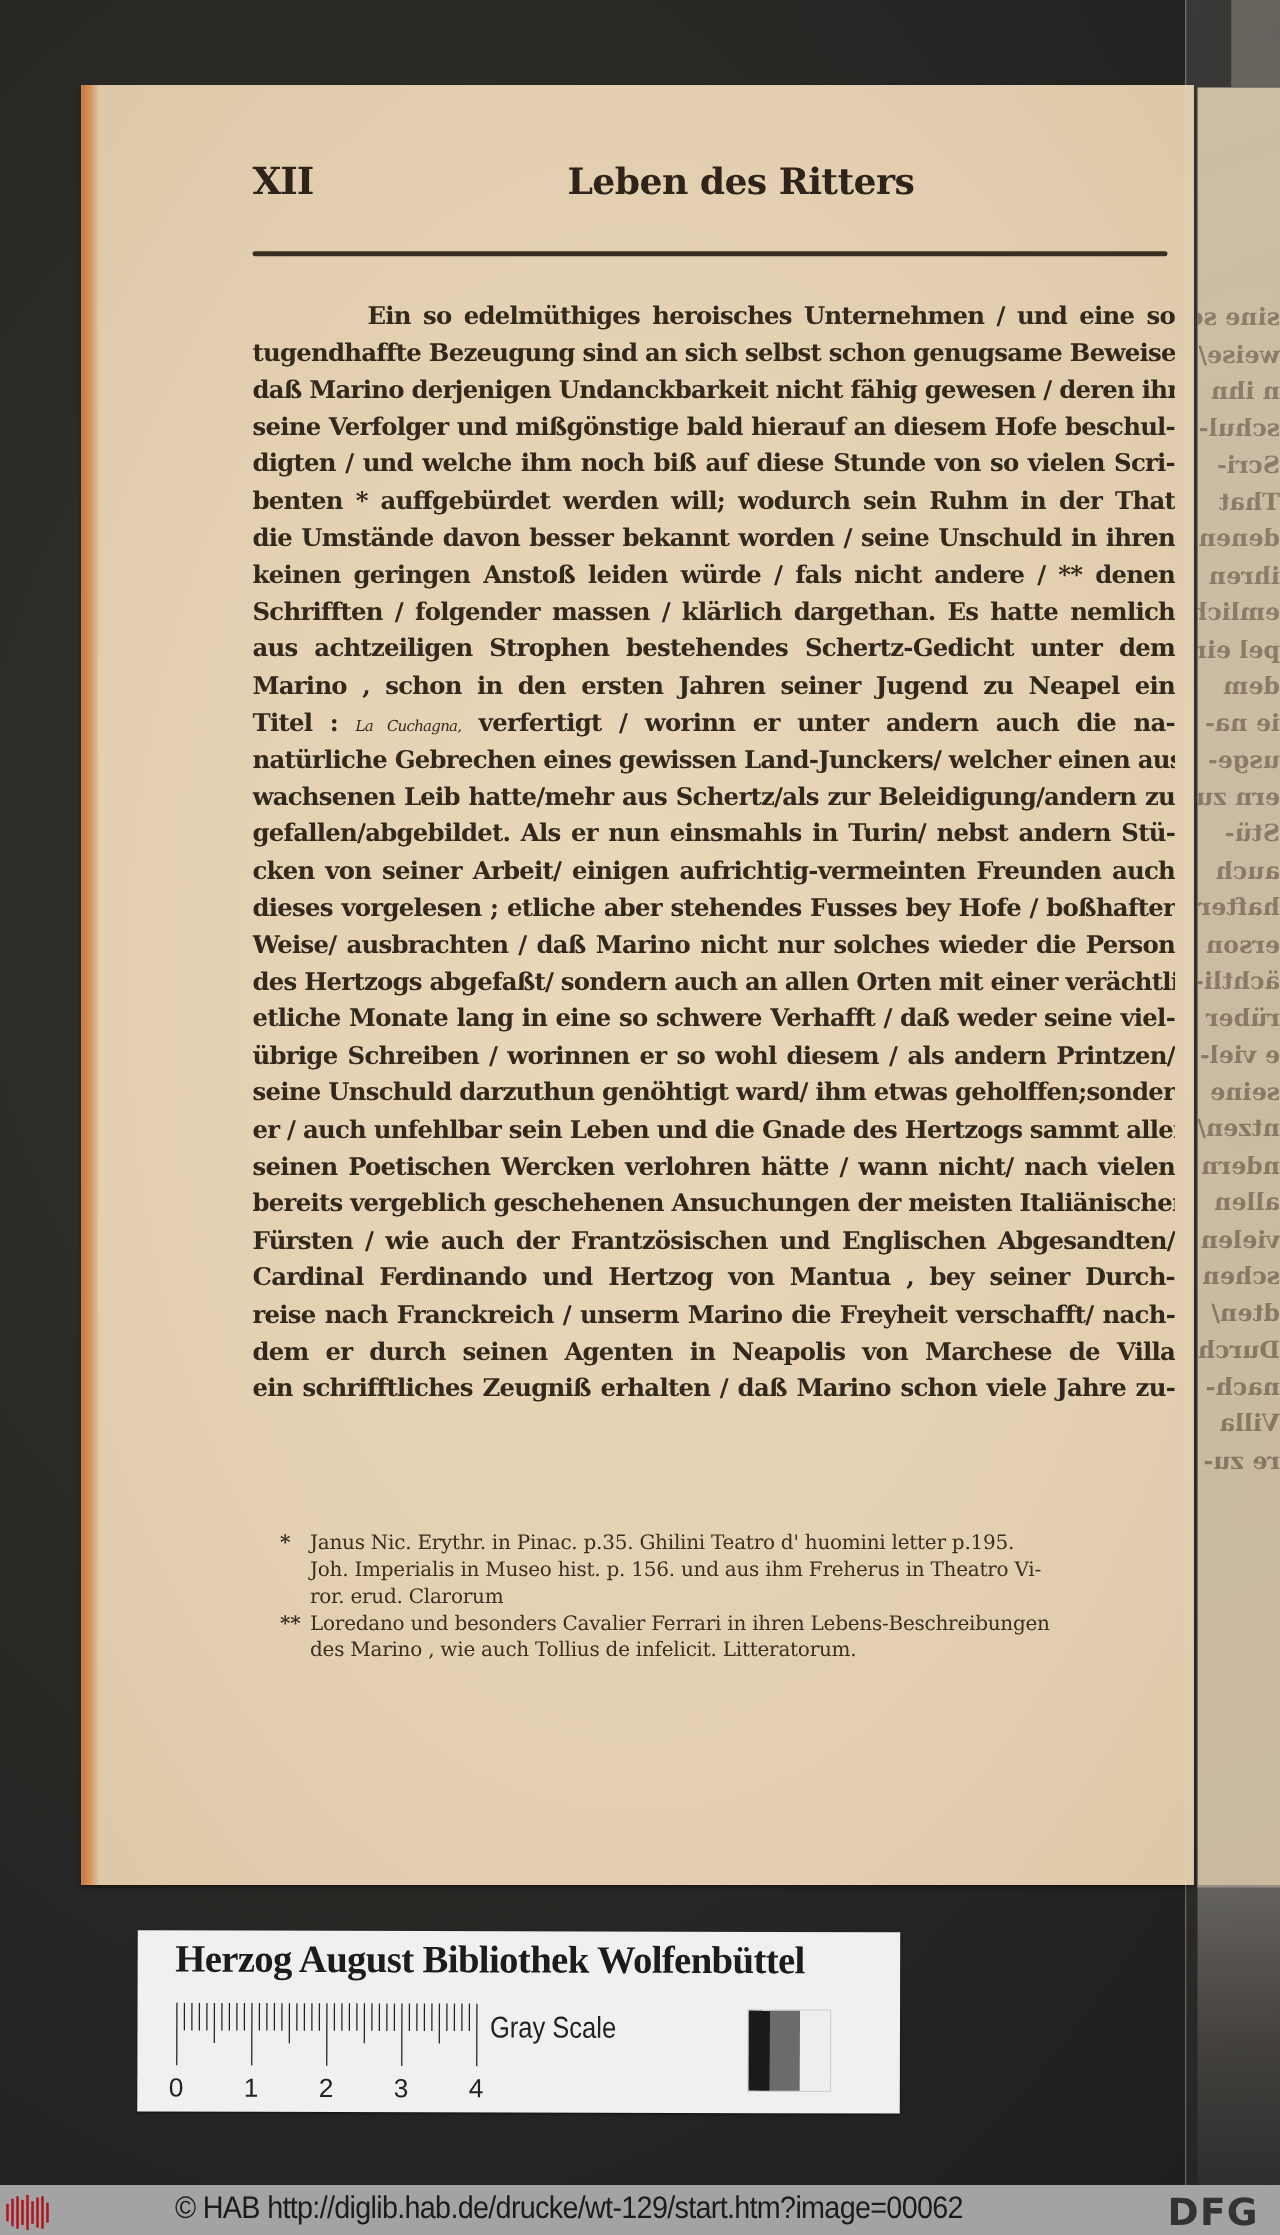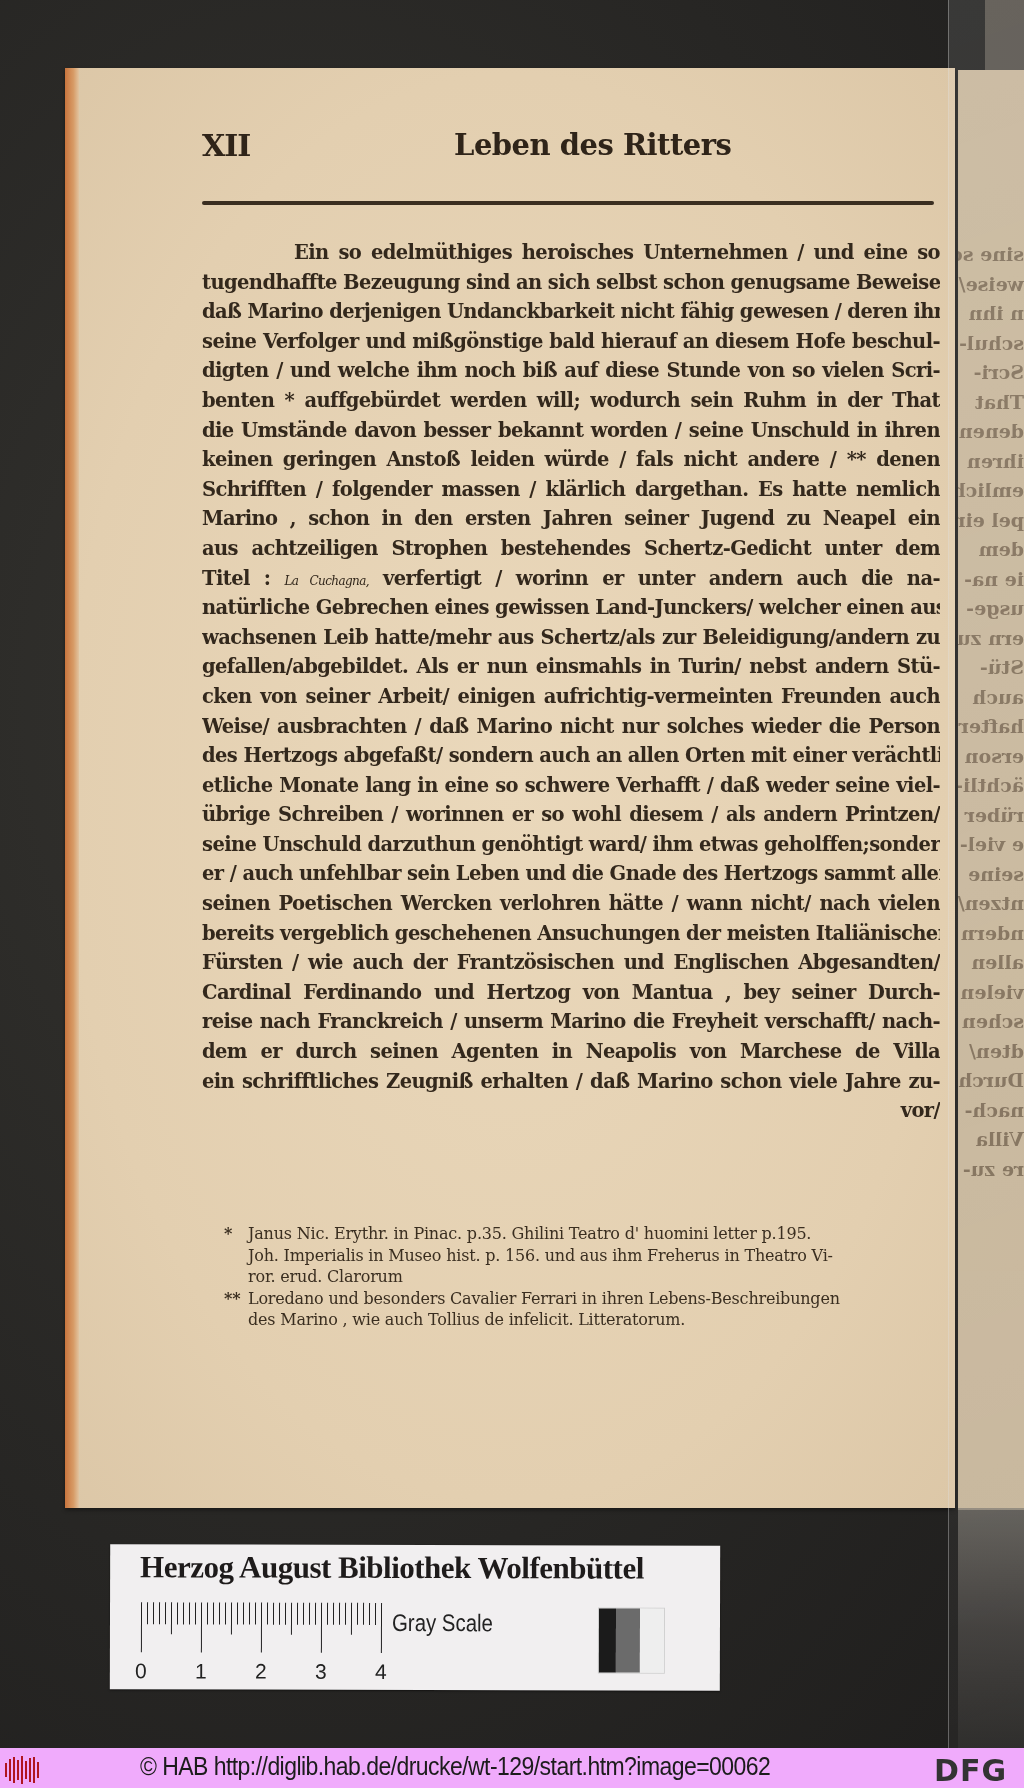--- a/index.html
+++ b/index.html
@@ -96,21 +96,21 @@
   }
   .gray-label {
     position:absolute; left:282px; top:64px;
     font-family:"Liberation Sans", sans-serif; font-size:24px; color:#222;
     transform:scaleX(0.85); transform-origin:left;
   }
   .gray-swatches { position:absolute; left:488px; top:62px; width:65px; height:64px; border:1px solid #d0d0d0; display:flex; }
   .swatch { height:100%; }
   .footer-bar {
     position:absolute; left:0; top:1748px; width:1024px; height:40px;
-    background:#f0abfc;
+    background:#a3a3a3;
   }
   .hab-icon { position:absolute; left:5px; top:8px; width:44px; height:28px; display:flex; gap:2px; align-items:center; }
   .hab-bar { width:2px; background:#b0151f; }
   .footer-text {
     position:absolute; left:140px; top:4px;
     font-family:"Liberation Sans", sans-serif; font-size:25px; color:#1c1c1c;
     letter-spacing:-0.6px; transform:scaleX(0.92); transform-origin:left;
   }
   .dfg-logo {
     position:absolute; left:934px; top:5px;
@@ -172,41 +172,41 @@
 <div class="body-text">
   <span class="line indent">Ein so edelmüthiges heroisches Unternehmen / und eine so</span>
   <span class="line">tugendhaffte Bezeugung sind an sich selbst schon genugsame Beweise/</span>
   <span class="line">daß Marino derjenigen Undanckbarkeit nicht fähig gewesen / deren ihn</span>
   <span class="line">seine Verfolger und mißgönstige bald hierauf an diesem Hofe beschul-</span>
   <span class="line">digten / und welche ihm noch biß auf diese Stunde von so vielen Scri-</span>
   <span class="line">benten * auffgebürdet werden will; wodurch sein Ruhm in der That</span>
   <span class="line">die Umstände davon besser bekannt worden / seine Unschuld in ihren</span>
   <span class="line">keinen geringen Anstoß leiden würde / fals nicht andere / ** denen</span>
   <span class="line">Schrifften / folgender massen / klärlich dargethan. Es hatte nemlich</span>
+  <span class="line">aus achtzeiligen Strophen bestehendes Schertz-Gedicht unter dem</span>
   <span class="line">Marino , schon in den ersten Jahren seiner Jugend zu Neapel ein</span>
-  <span class="line">aus achtzeiligen Strophen bestehendes Schertz-Gedicht unter dem</span>
   <span class="line"><span>Titel : </span><i>La Cuchagna,</i><span> verfertigt / worinn er unter andern auch die na-</span></span>
   <span class="line">natürliche Gebrechen eines gewissen Land-Junckers/ welcher einen ausge-</span>
   <span class="line">wachsenen Leib hatte/mehr aus Schertz/als zur Beleidigung/andern zu</span>
   <span class="line">gefallen/abgebildet. Als er nun einsmahls in Turin/ nebst andern Stü-</span>
   <span class="line">cken von seiner Arbeit/ einigen aufrichtig-vermeinten Freunden auch</span>
+  <span class="line">dieses vorgelesen ; etliche aber stehendes Fusses bey Hofe / boßhafter</span>
   <span class="line">Weise/ ausbrachten / daß Marino nicht nur solches wieder die Person</span>
   <span class="line">des Hertzogs abgefaßt/ sondern auch an allen Orten mit einer verächtli-</span>
   <span class="line">etliche Monate lang in eine so schwere Verhafft / daß weder seine viel-</span>
   <span class="line">übrige Schreiben / worinnen er so wohl diesem / als andern Printzen/</span>
   <span class="line">seine Unschuld darzuthun genöhtigt ward/ ihm etwas geholffen;sondern</span>
   <span class="line">er / auch unfehlbar sein Leben und die Gnade des Hertzogs sammt allen</span>
   <span class="line">seinen Poetischen Wercken verlohren hätte / wann nicht/ nach vielen</span>
   <span class="line">bereits vergeblich geschehenen Ansuchungen der meisten Italiänischen</span>
   <span class="line">Fürsten / wie auch der Frantzösischen und Englischen Abgesandten/</span>
   <span class="line">Cardinal Ferdinando und Hertzog von Mantua , bey seiner Durch-</span>
   <span class="line">reise nach Franckreich / unserm Marino die Freyheit verschafft/ nach-</span>
   <span class="line">dem er durch seinen Agenten in Neapolis von Marchese de Villa</span>
   <span class="line">ein schrifftliches Zeugniß erhalten / daß Marino schon viele Jahre zu-</span>
-  <span class="line last">vor/</span>
 </div>
 
 <div class="footnotes">
   <div class="fn">
     <span class="fn-mark">*</span>
     <span class="fn-line">Janus Nic. Erythr. in Pinac. p.35. Ghilini Teatro d' huomini letter p.195.</span>
     <span class="fn-line">Joh. Imperialis in Museo hist. p. 156. und aus ihm Freherus in Theatro Vi-</span>
     <span class="fn-line">ror. erud. Clarorum</span>
   </div>
   <div class="fn">

